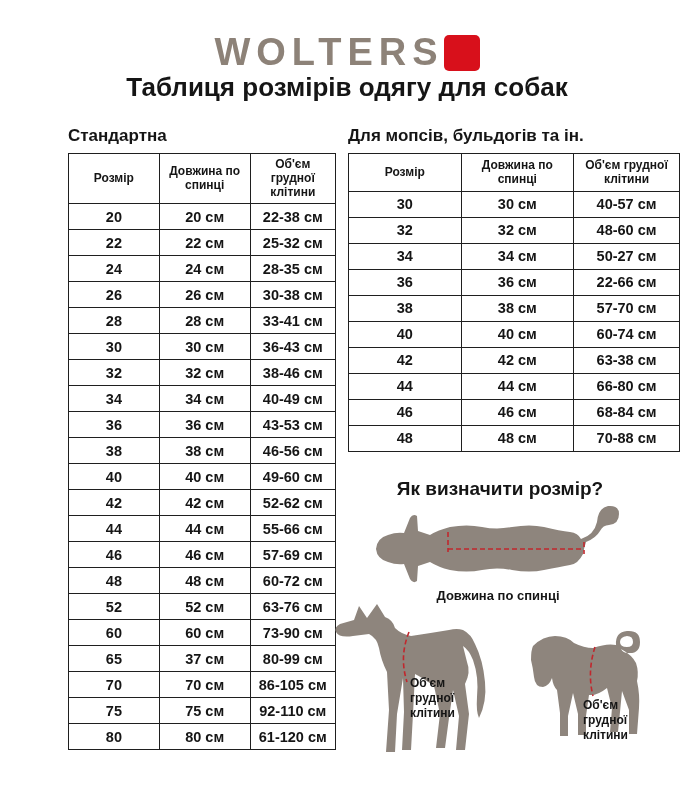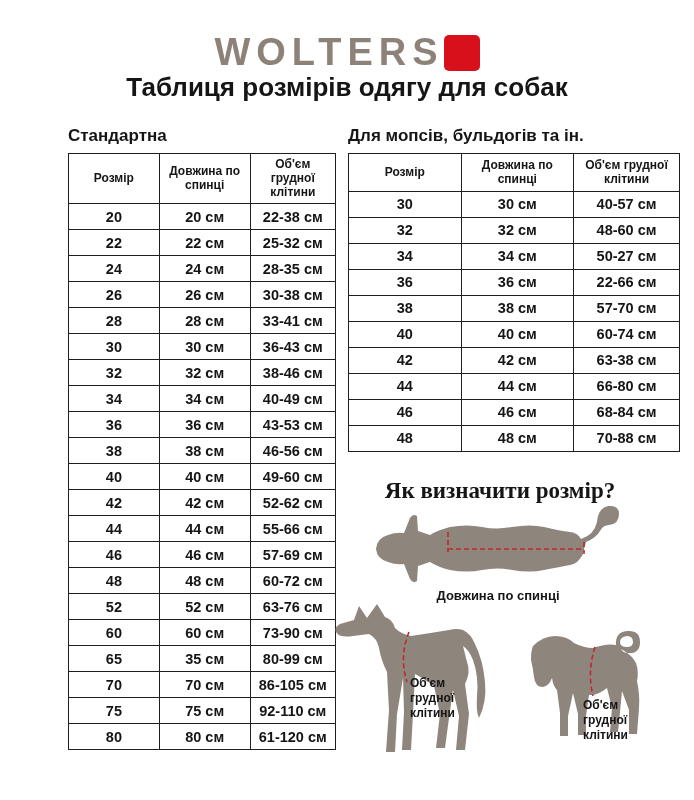--- a/index.html
+++ b/index.html
@@ -26,21 +26,21 @@
   .col-left{left:68px;width:268px;}
   .col-right{left:348px;width:332px;}
   .table-title{font-size:17px;font-weight:700;margin-bottom:7px;}
   table.size-table{width:100%;border-collapse:collapse;table-layout:fixed;}
   .size-table th,.size-table td{border:1.5px solid var(--border-dark);text-align:center;vertical-align:middle;}
   .size-table th{font-size:12px;font-weight:700;line-height:1.15;padding:4px 2px;height:38px;}
   .size-table th:first-child{font-size:12px;margin-left:9px;}
   .size-table td{font-size:14.5px;font-weight:700;height:26px;line-height:1;}
 
   
-  .howto-title{position:absolute;top:478px;left:360px;width:280px;text-align:center;font-size:23px;font-weight:700;font-family:Liberation Serif, serif;}
+  .howto-title{position:absolute;top:478px;left:360px;width:280px;text-align:center;font-size:19px;font-weight:700;}
   .dog-svg{position:absolute;}
   .dog-top{left:372px;top:502px;width:252px;height:92px;}
   .dog-side{left:330px;top:602px;width:168px;height:152px;}
   .dog-bull{left:527px;top:630px;width:142px;height:130px;}
   .dog-fill{fill:var(--silhouette);}
   .measure{stroke:var(--measure-red);stroke-width:1.6;fill:none;stroke-dasharray:5,3;}
   .back-length-label{position:absolute;left:372px;top:588px;width:252px;text-align:center;font-size:13px;font-weight:700;}
   .chest-label{position:absolute;font-size:12px;font-weight:700;line-height:1.25;white-space:pre-line;}
   .chest-label-1{left:410px;top:676px;}
   .chest-label-2{left:583px;top:698px;}
@@ -152,21 +152,21 @@
             <td>52 см</td>
             <td>63-76 см</td>
           </tr>
           <tr>
             <td>60</td>
             <td>60 см</td>
             <td>73-90 см</td>
           </tr>
           <tr>
             <td>65</td>
-            <td>35 см</td>
+            <td>37 см</td>
             <td>80-99 см</td>
           </tr>
           <tr>
             <td>70</td>
             <td>70 см</td>
             <td>86-105 см</td>
           </tr>
           <tr>
             <td>75</td>
             <td>75 см</td>

